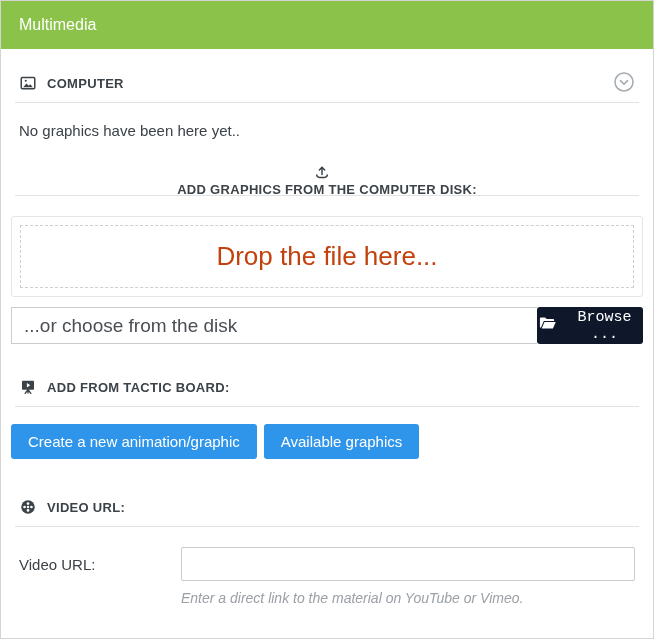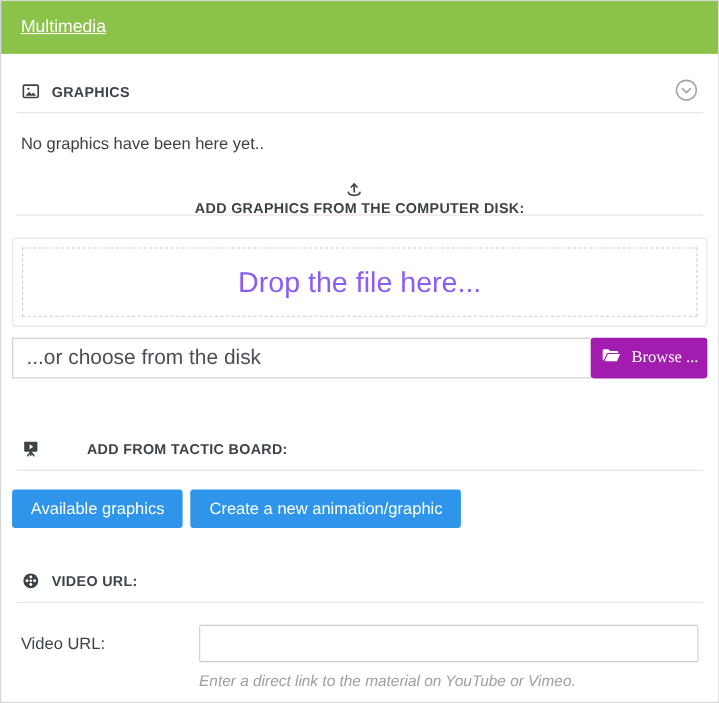--- a/index.html
+++ b/index.html
@@ -14,21 +14,21 @@
     border: 1px solid #d5d5d5;
     background: #fff;
     overflow: hidden;
   }
   .panel-header {
     height: 48px;
     background: #8bc34a;
     display: flex; align-items: center;
     padding: 0 18px;
   }
-  .panel-title { color: #fff; font-size: 16px; font-weight: 400; text-decoration: underline; }
+  .panel-title { color: #fff; font-size: 16px; font-weight: 400; }
   .panel-body { padding: 0 10px 20px 10px; }
 
   .section-header {
     display: flex; align-items: center;
     height: 24px;
     padding: 0 8px;
   }
   .section-header .sec-icon { display: inline-flex; margin-right: 10px; }
   .section-label {
     font-size: 13px; font-weight: 700; letter-spacing: .3px; color: #3b4248;
@@ -53,42 +53,42 @@
     border: 1px solid #e5e5e5;
     border-radius: 3px;
     padding: 8px;
   }
   .dropzone-inner {
     width: 100%; height: 100%;
     border: 1px dashed #cfcfcf;
     display: flex; align-items: center; justify-content: center;
   }
   .dropzone-text {
-    font-size: 26px; color: #8b5cf6; font-weight: 400;
+    font-size: 26px; color: #c2410c; font-weight: 400;
   }
 
   .input-group { margin-top: 10px; display: flex; height: 37px; }
   .choose-input {
     flex: 1; height: 100%;
     border: 1px solid #ccc; border-right: none;
     padding: 0 12px;
     font-size: 19px; color: #4a4f55;
     font-family: "Liberation Sans", sans-serif;
     outline: none;
   }
   .browse-btn {
     width: 106px; height: 100%;
-    background: #a21caf; color: #fff;
+    background: #0f172a; color: #fff;
     border: none; border-radius: 3px;
     display: flex; align-items: center; justify-content: center; gap: 9px;
-    font-size: 15px; font-family: Liberation Serif, serif;
+    font-size: 15px; font-family: Liberation Mono, monospace;
     cursor: pointer;
   }
 
-  .sec-tactic { margin-top: 52px; gap: 32px; }
+  .sec-tactic { margin-top: 31px; }
   .btn-row { margin-top: 17px; display: flex; gap: 7px; }
   .action-btn {
     height: 35px;
     background: #2e95ea; color: #fff;
     border: none; border-radius: 3px;
     padding: 0 17px;
     font-size: 15px; font-family: "Liberation Sans", sans-serif;
     cursor: pointer;
   }
 
@@ -118,21 +118,21 @@
   <div class="panel-body">
 
     <div class="section-header sec-graphics">
       <span class="sec-icon">
         <svg width="18" height="18" viewBox="0 0 24 24">
           <rect x="3" y="4.5" width="18" height="15" rx="1.5" fill="none" stroke="#3b4248" stroke-width="2"></rect>
           <path d="M5.5 17.5 L10 12.5 L13 15.5 L15 13.5 L18.5 17.5 Z" fill="#3b4248"></path>
           <circle cx="9" cy="9" r="1.4" fill="#3b4248"></circle>
         </svg>
       </span>
-      <span class="section-label">GRAPHICS</span>
+      <span class="section-label">COMPUTER</span>
       <span class="spacer"></span>
       <button class="collapse-btn">
         <span>
           <svg width="22" height="22" viewBox="0 0 22 22">
             <circle cx="11" cy="11" r="9" fill="none" stroke="#a3a9ae" stroke-width="1.5"></circle>
             <path d="M7.4 9.6 L11 13.2 L14.6 9.6" fill="none" stroke="#a3a9ae" stroke-width="1.5" stroke-linecap="round" stroke-linejoin="round"></path>
           </svg>
         </span>
       </button>
     </div>
@@ -177,22 +177,22 @@
           <rect x="4" y="3.5" width="16" height="12" rx="1" fill="#3b4248"></rect>
           <path d="M10.5 6.5 L15 9.5 L10.5 12.5 Z" fill="#fff"></path>
           <path d="M12 15.5 V20 M8.2 20.5 L12 15.5 M15.8 20.5 L12 15.5" stroke="#3b4248" stroke-width="1.8" fill="none" stroke-linecap="round"></path>
         </svg>
       </span>
       <span class="section-label">ADD FROM TACTIC BOARD:</span>
     </div>
     <hr class="divider">
 
     <div class="btn-row">
+      <button class="action-btn">Create a new animation/graphic</button>
       <button class="action-btn">Available graphics</button>
-      <button class="action-btn">Create a new animation/graphic</button>
     </div>
 
     <div class="section-header sec-video">
       <span class="sec-icon">
         <svg width="18" height="18" viewBox="0 0 24 24">
           <circle cx="12" cy="12" r="9" fill="#3b4248"></circle>
           <circle cx="12" cy="7.4" r="1.8" fill="#fff"></circle>
           <circle cx="7.4" cy="12" r="1.8" fill="#fff"></circle>
           <circle cx="16.6" cy="12" r="1.8" fill="#fff"></circle>
           <circle cx="12" cy="16.6" r="1.8" fill="#fff"></circle>

